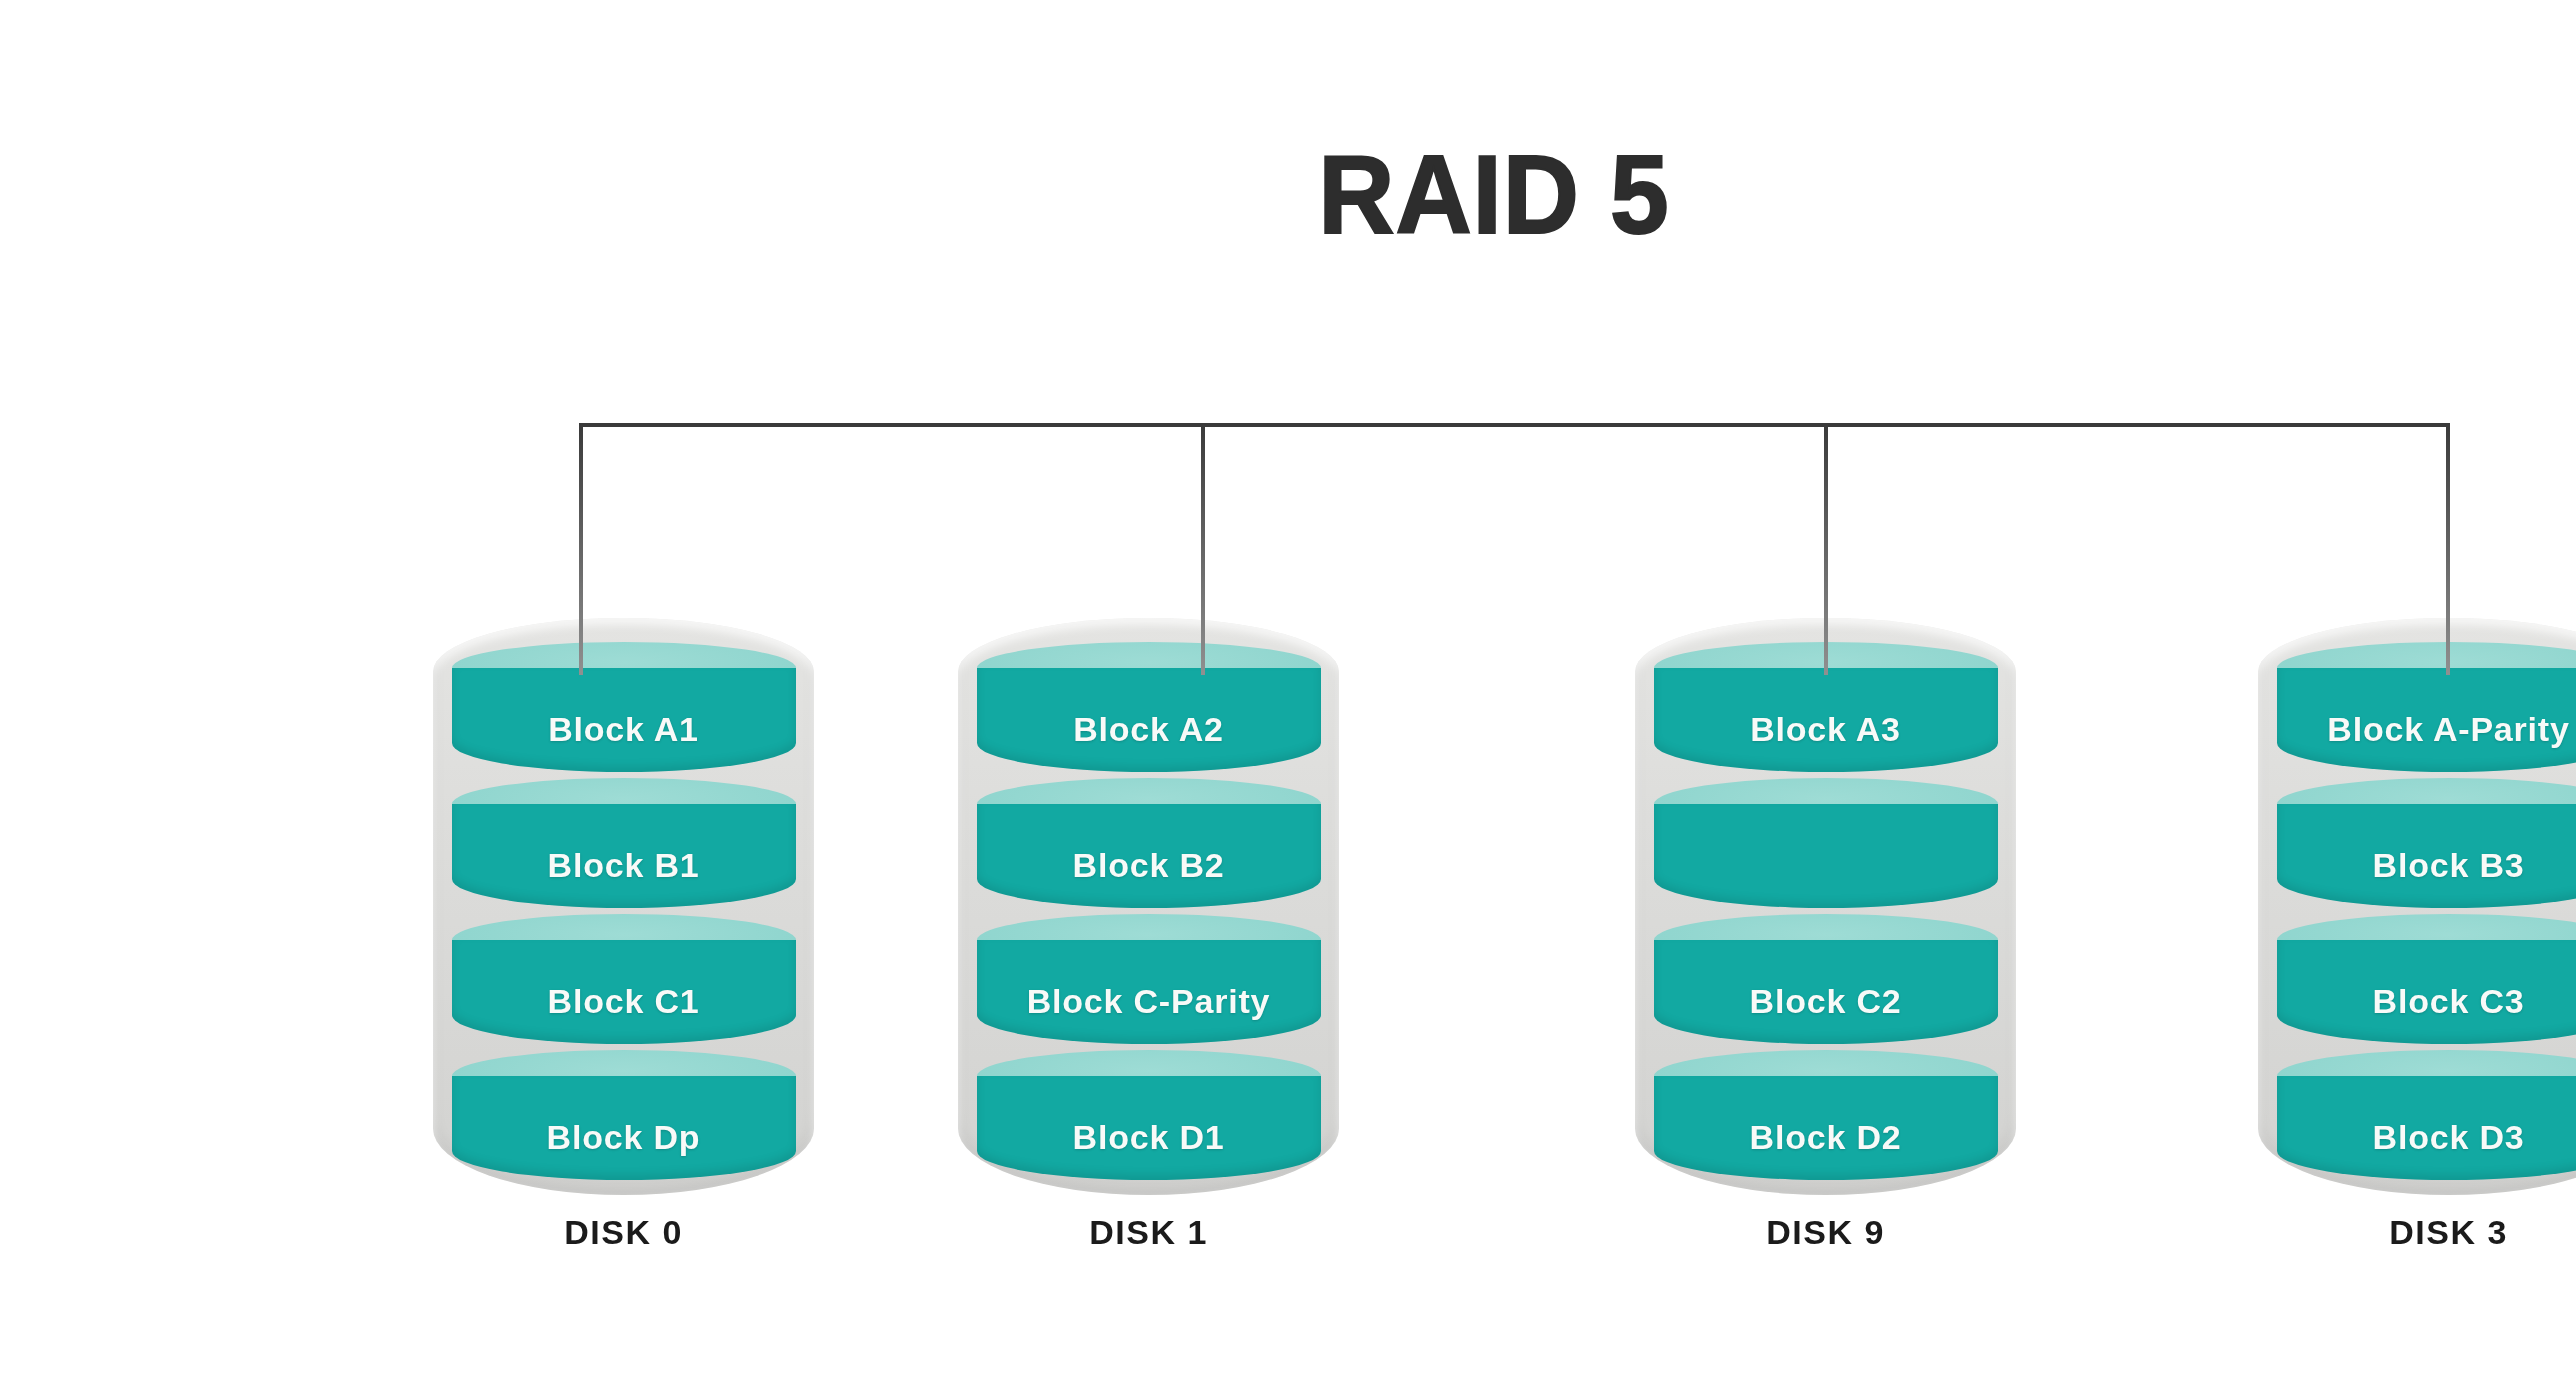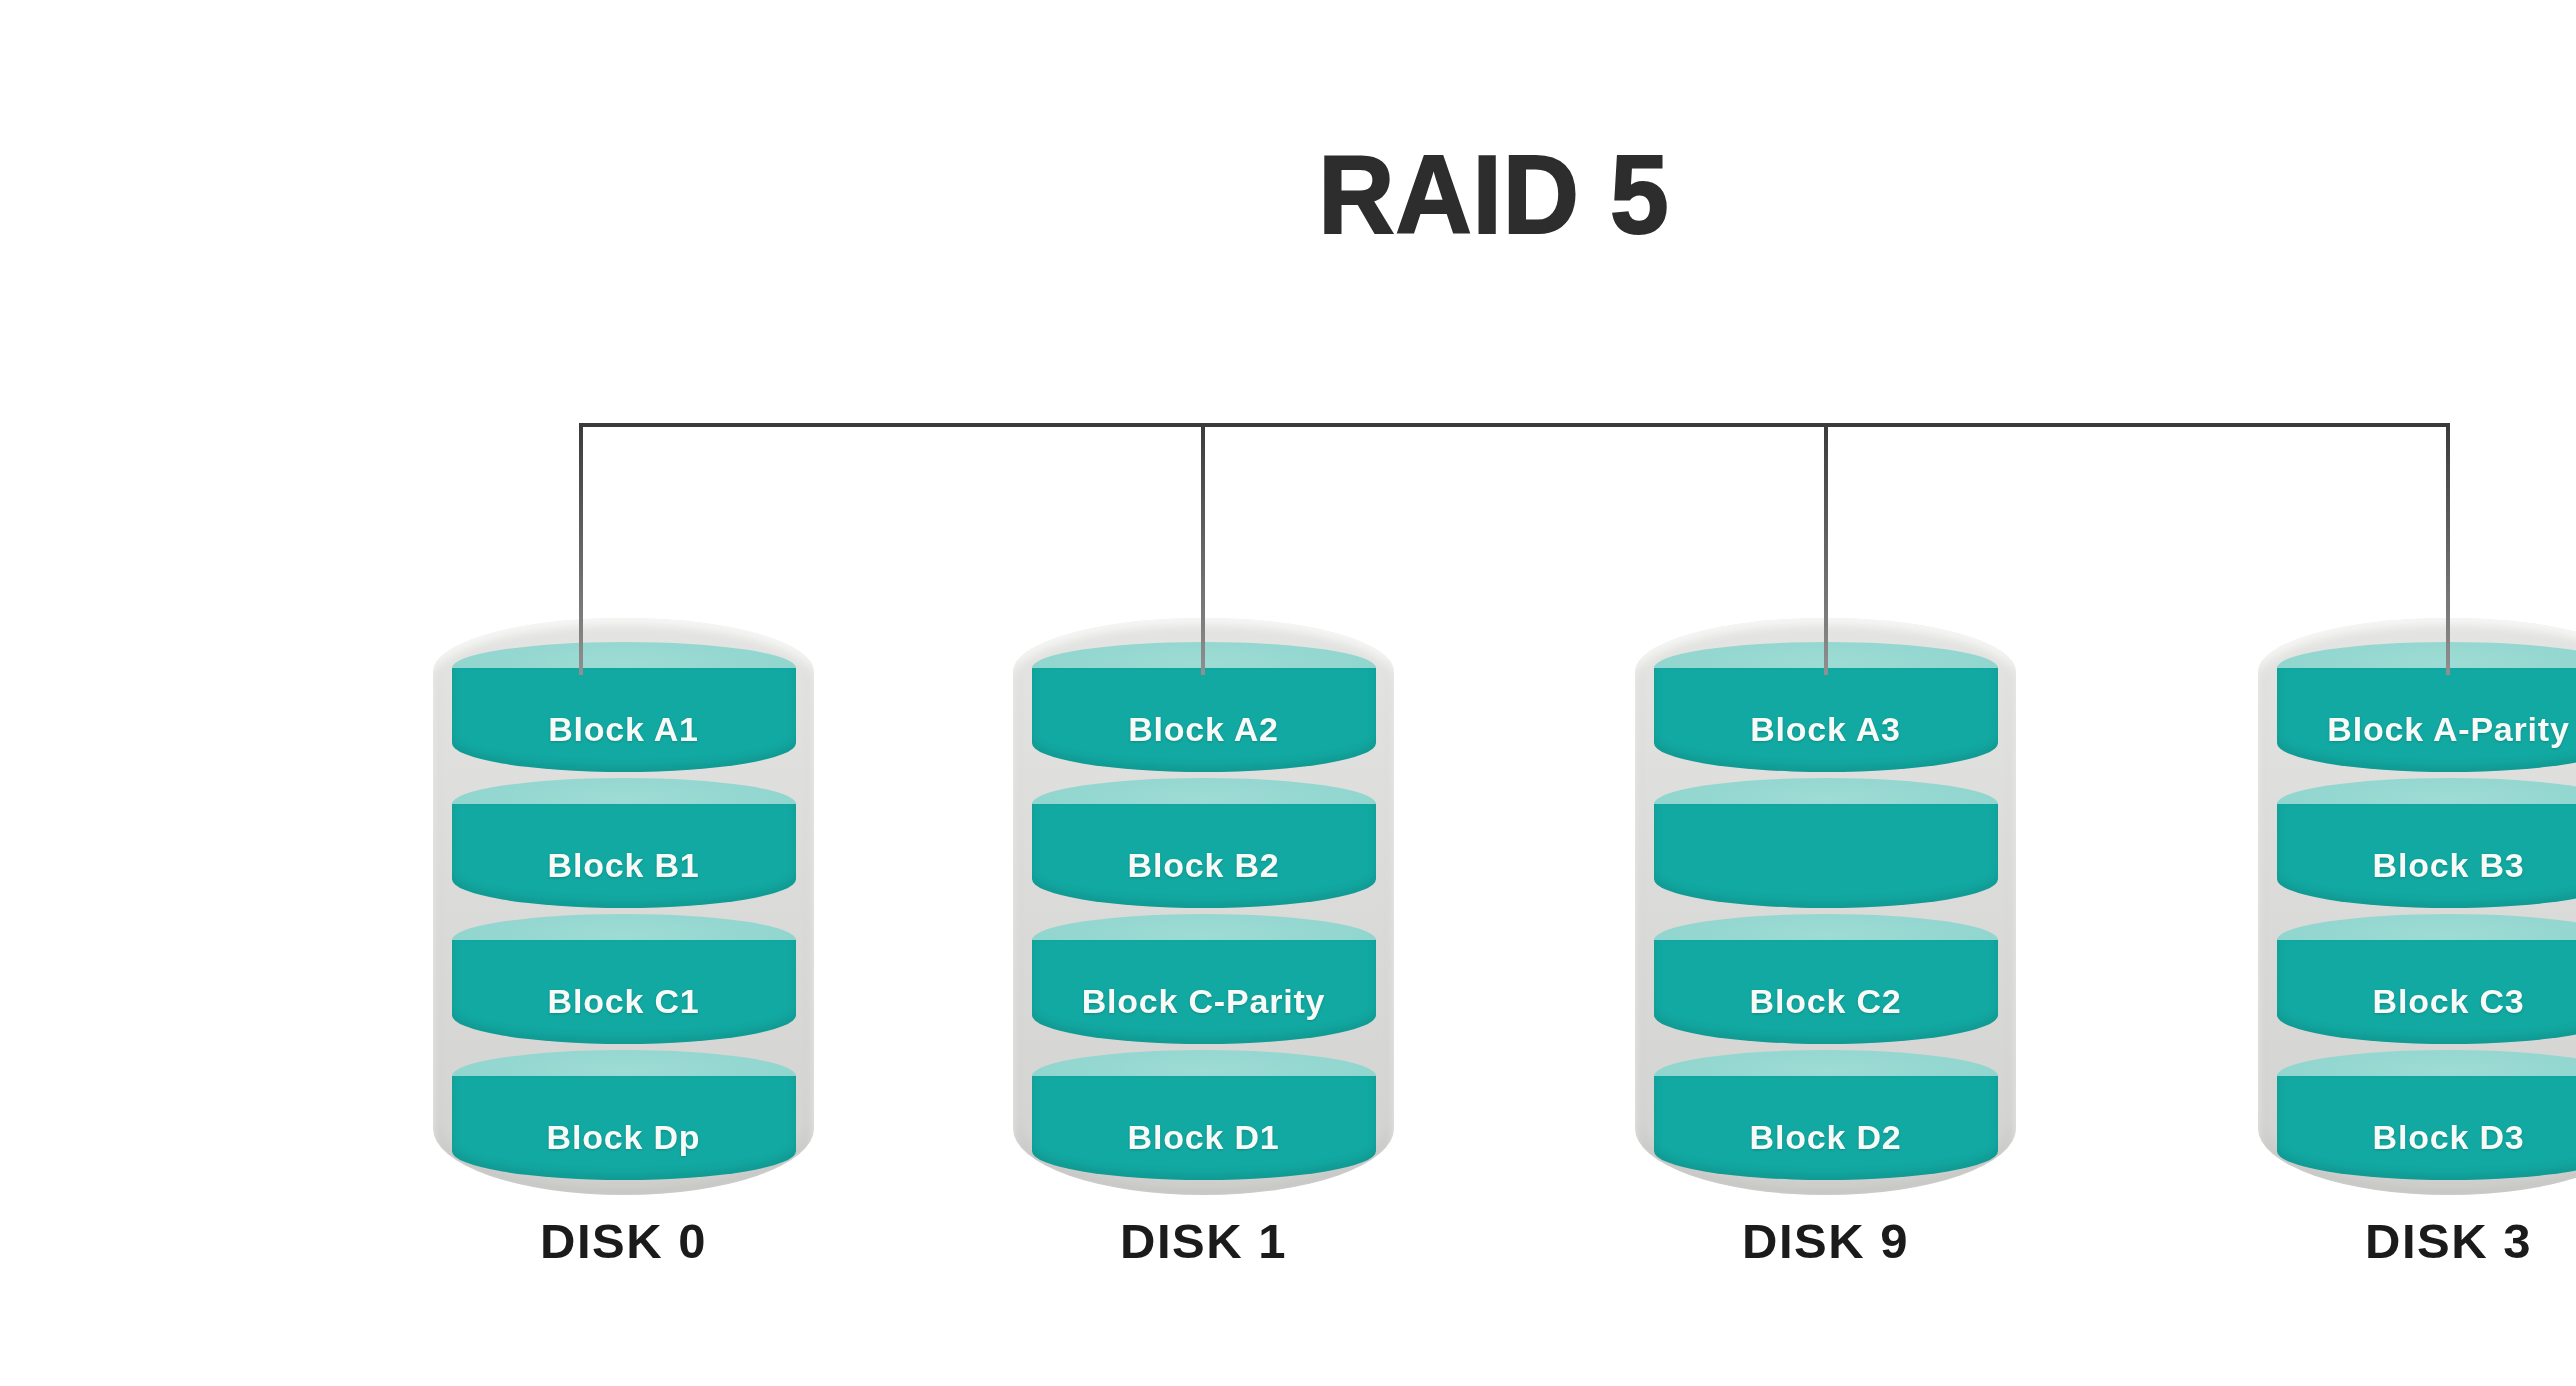--- a/index.html
+++ b/index.html
@@ -28,21 +28,21 @@
     background:var(--line-dark);
   }
   .v-line {
     position:absolute; top:423px; width:3.6px; height:252px; z-index:3;
     background:linear-gradient(180deg, var(--line-dark) 0%, var(--line-gray) 100%);
   }
   .v-line.d0 { left:579px; } .v-line.d1 { left:1201px; }
   .v-line.d2 { left:1824px; } .v-line.d3 { left:2446px; }
 
   .disk { position:absolute; top:618px; width:381px; height:649px; z-index:1; }
-  .disk.d0 { left:391px;margin-left:42px; } .disk.d1 { left:1013px;text-decoration:underline; }
+  .disk.d0 { left:391px;margin-left:42px; } .disk.d1 { left:958px;text-decoration:underline; }
   .disk.d2 { left:1635px; } .disk.d3 { left:2258px; }
 
   .casing {
     position:absolute; left:0; top:0; width:381px; height:577px;
     background:linear-gradient(180deg, #e4e4e2 0%, var(--casing-gray) 35%, var(--casing-gray-dark) 100%);
     border-radius:191px 191px 191px 191px / 54px 54px 67px 67px;
     box-shadow:inset 0 -8.2px 14.4px rgba(0,0,0,0.06), inset 0 6.2px 9.3px rgba(255,255,255,0.75);
   }
   .platter { position:absolute; left:18.5px; width:344px; height:130px; }
   .platter.p0 { top:24px; } .platter.p1 { top:160px;text-align:center; }
@@ -59,21 +59,21 @@
   }
   .block-label {
     position:absolute; left:0; right:0; top:49px; bottom:4.1px;
     display:flex; align-items:center; justify-content:center;
     font-size:34px; font-weight:bold; letter-spacing:0.8px;
     color:var(--block-text); text-shadow:0 1px 2.6px rgba(0,0,0,0.18);
     white-space:nowrap;
   }
   .disk-label {
     position:absolute; left:0; top:595px; width:381px; text-align:center;
-    font-size:49px; font-weight:bold; letter-spacing:1.5px;
+    font-size:34px; font-weight:bold; letter-spacing:1.5px;
     color:var(--disk-label-color);
   }
 </style>
 </head>
 <body>
 
 <div class="canvas">
 
   <div class="title">RAID 5</div>
 

